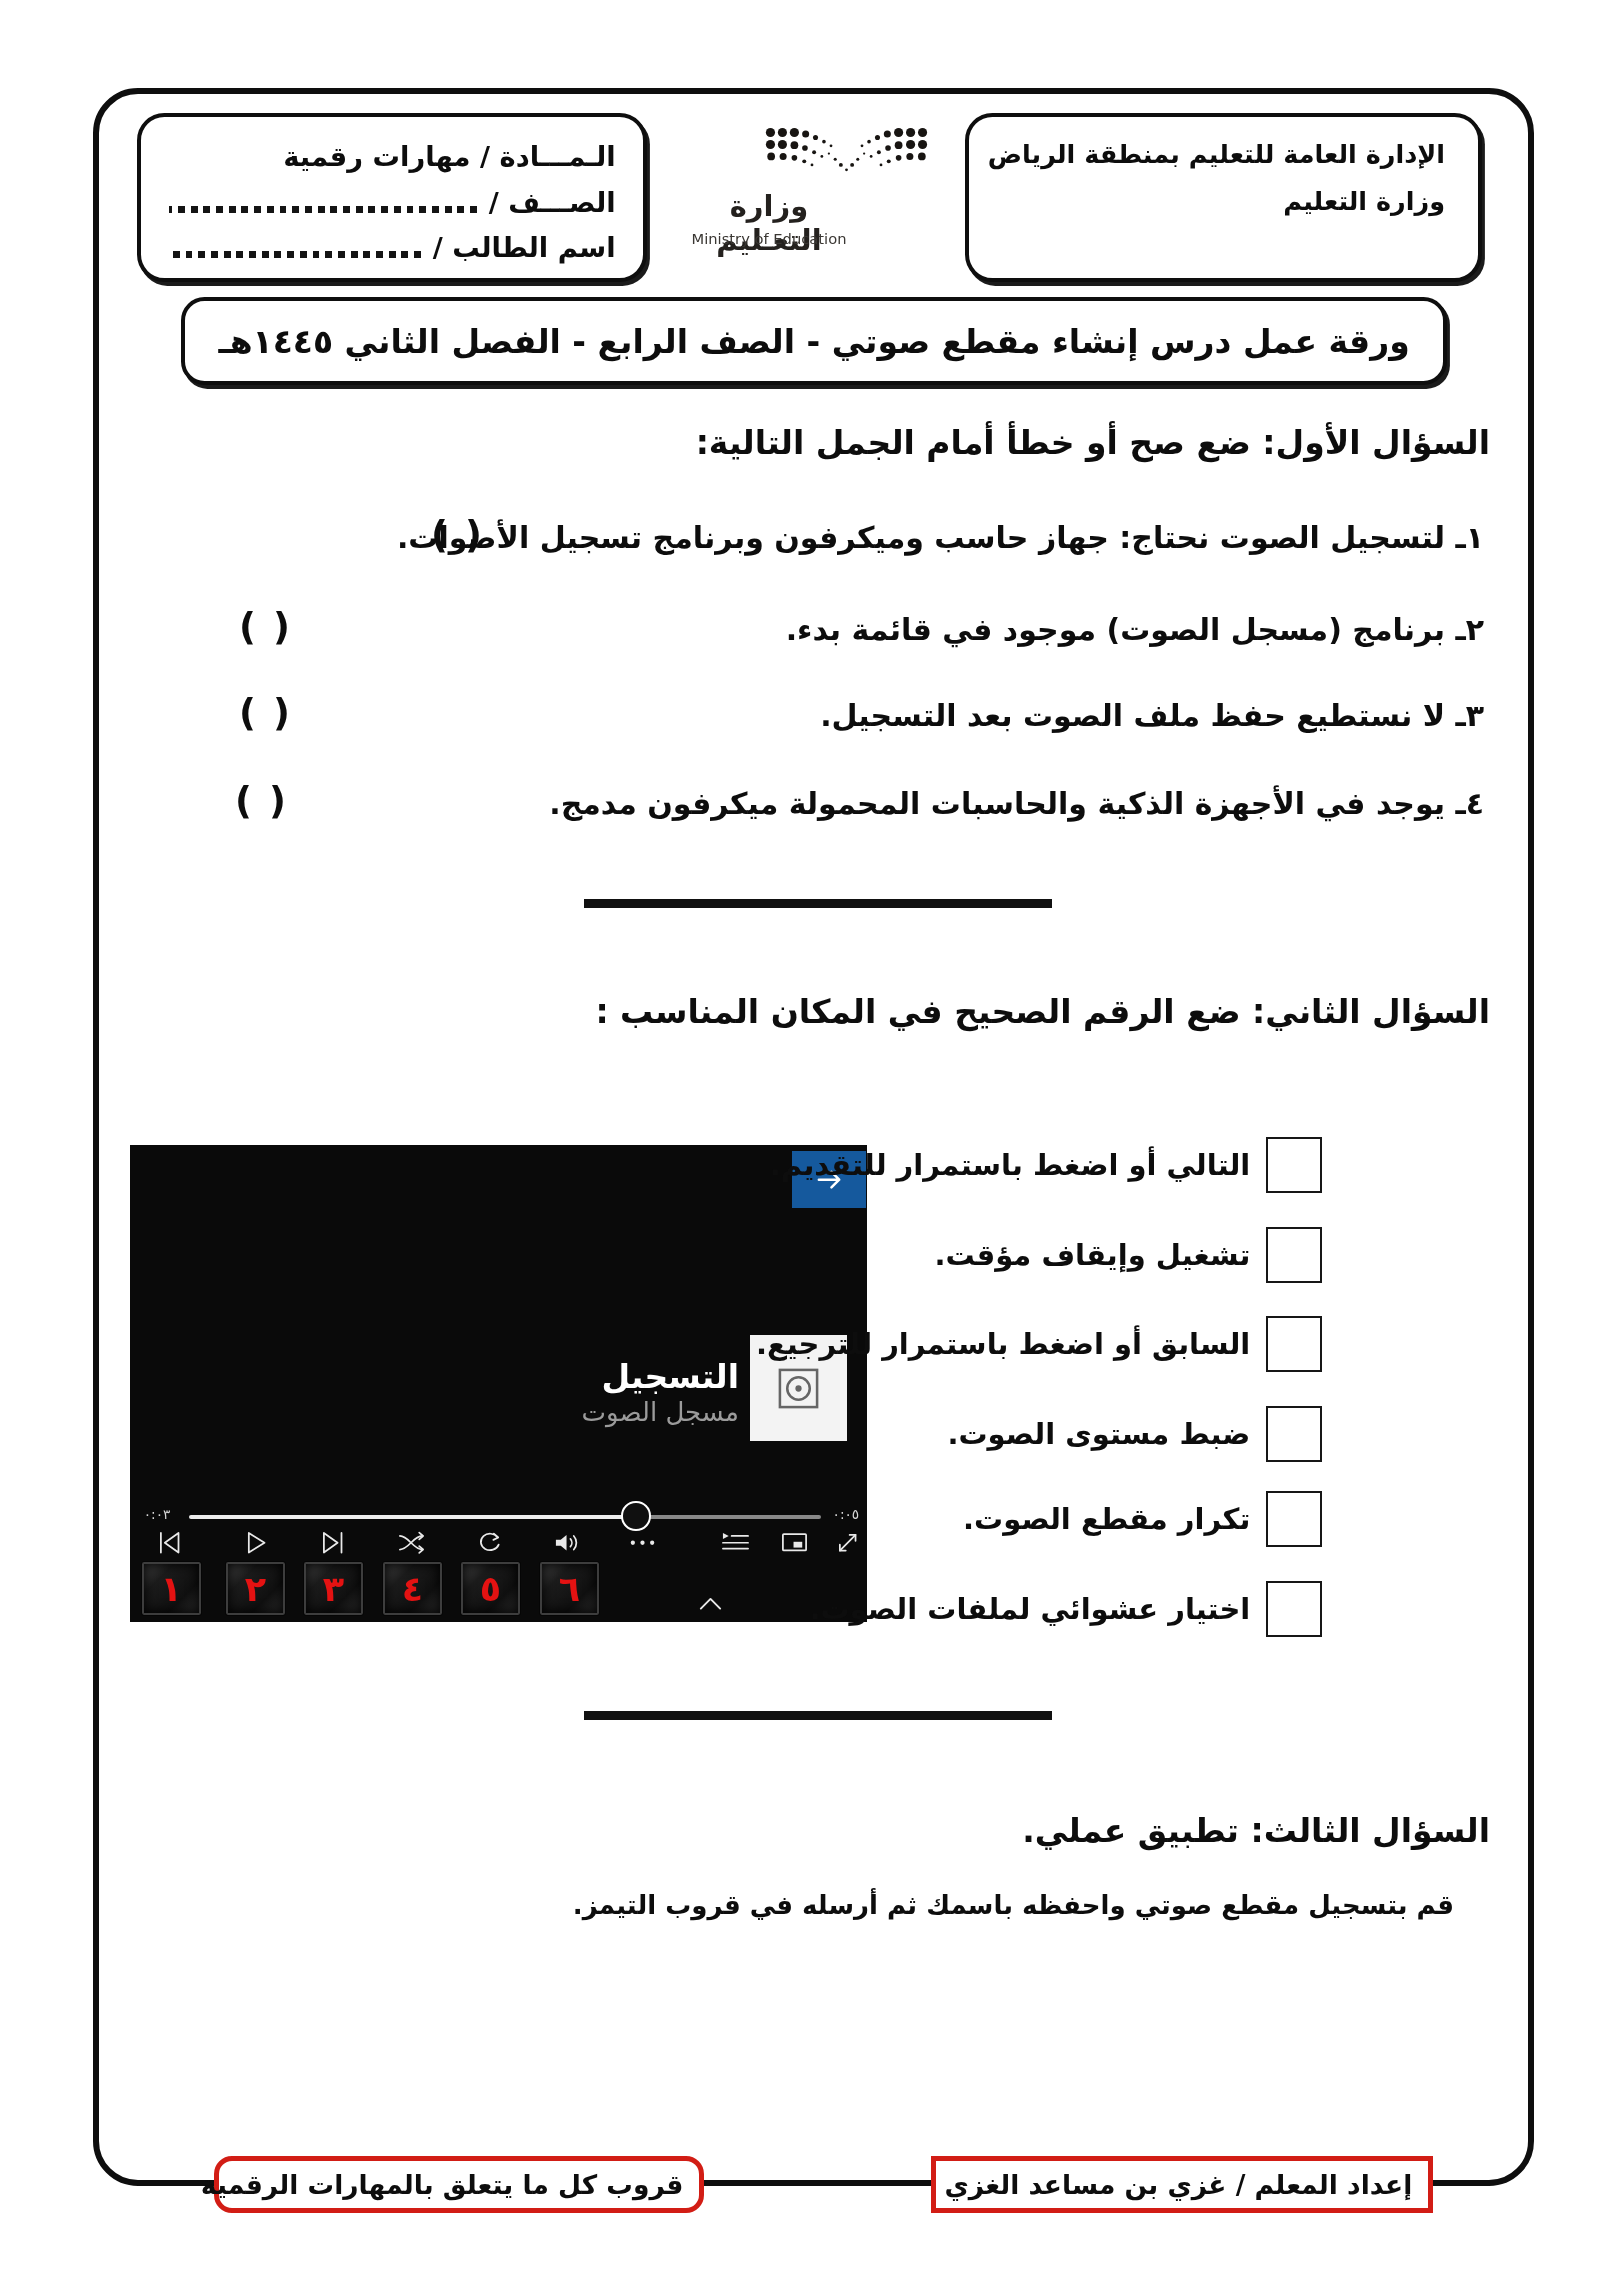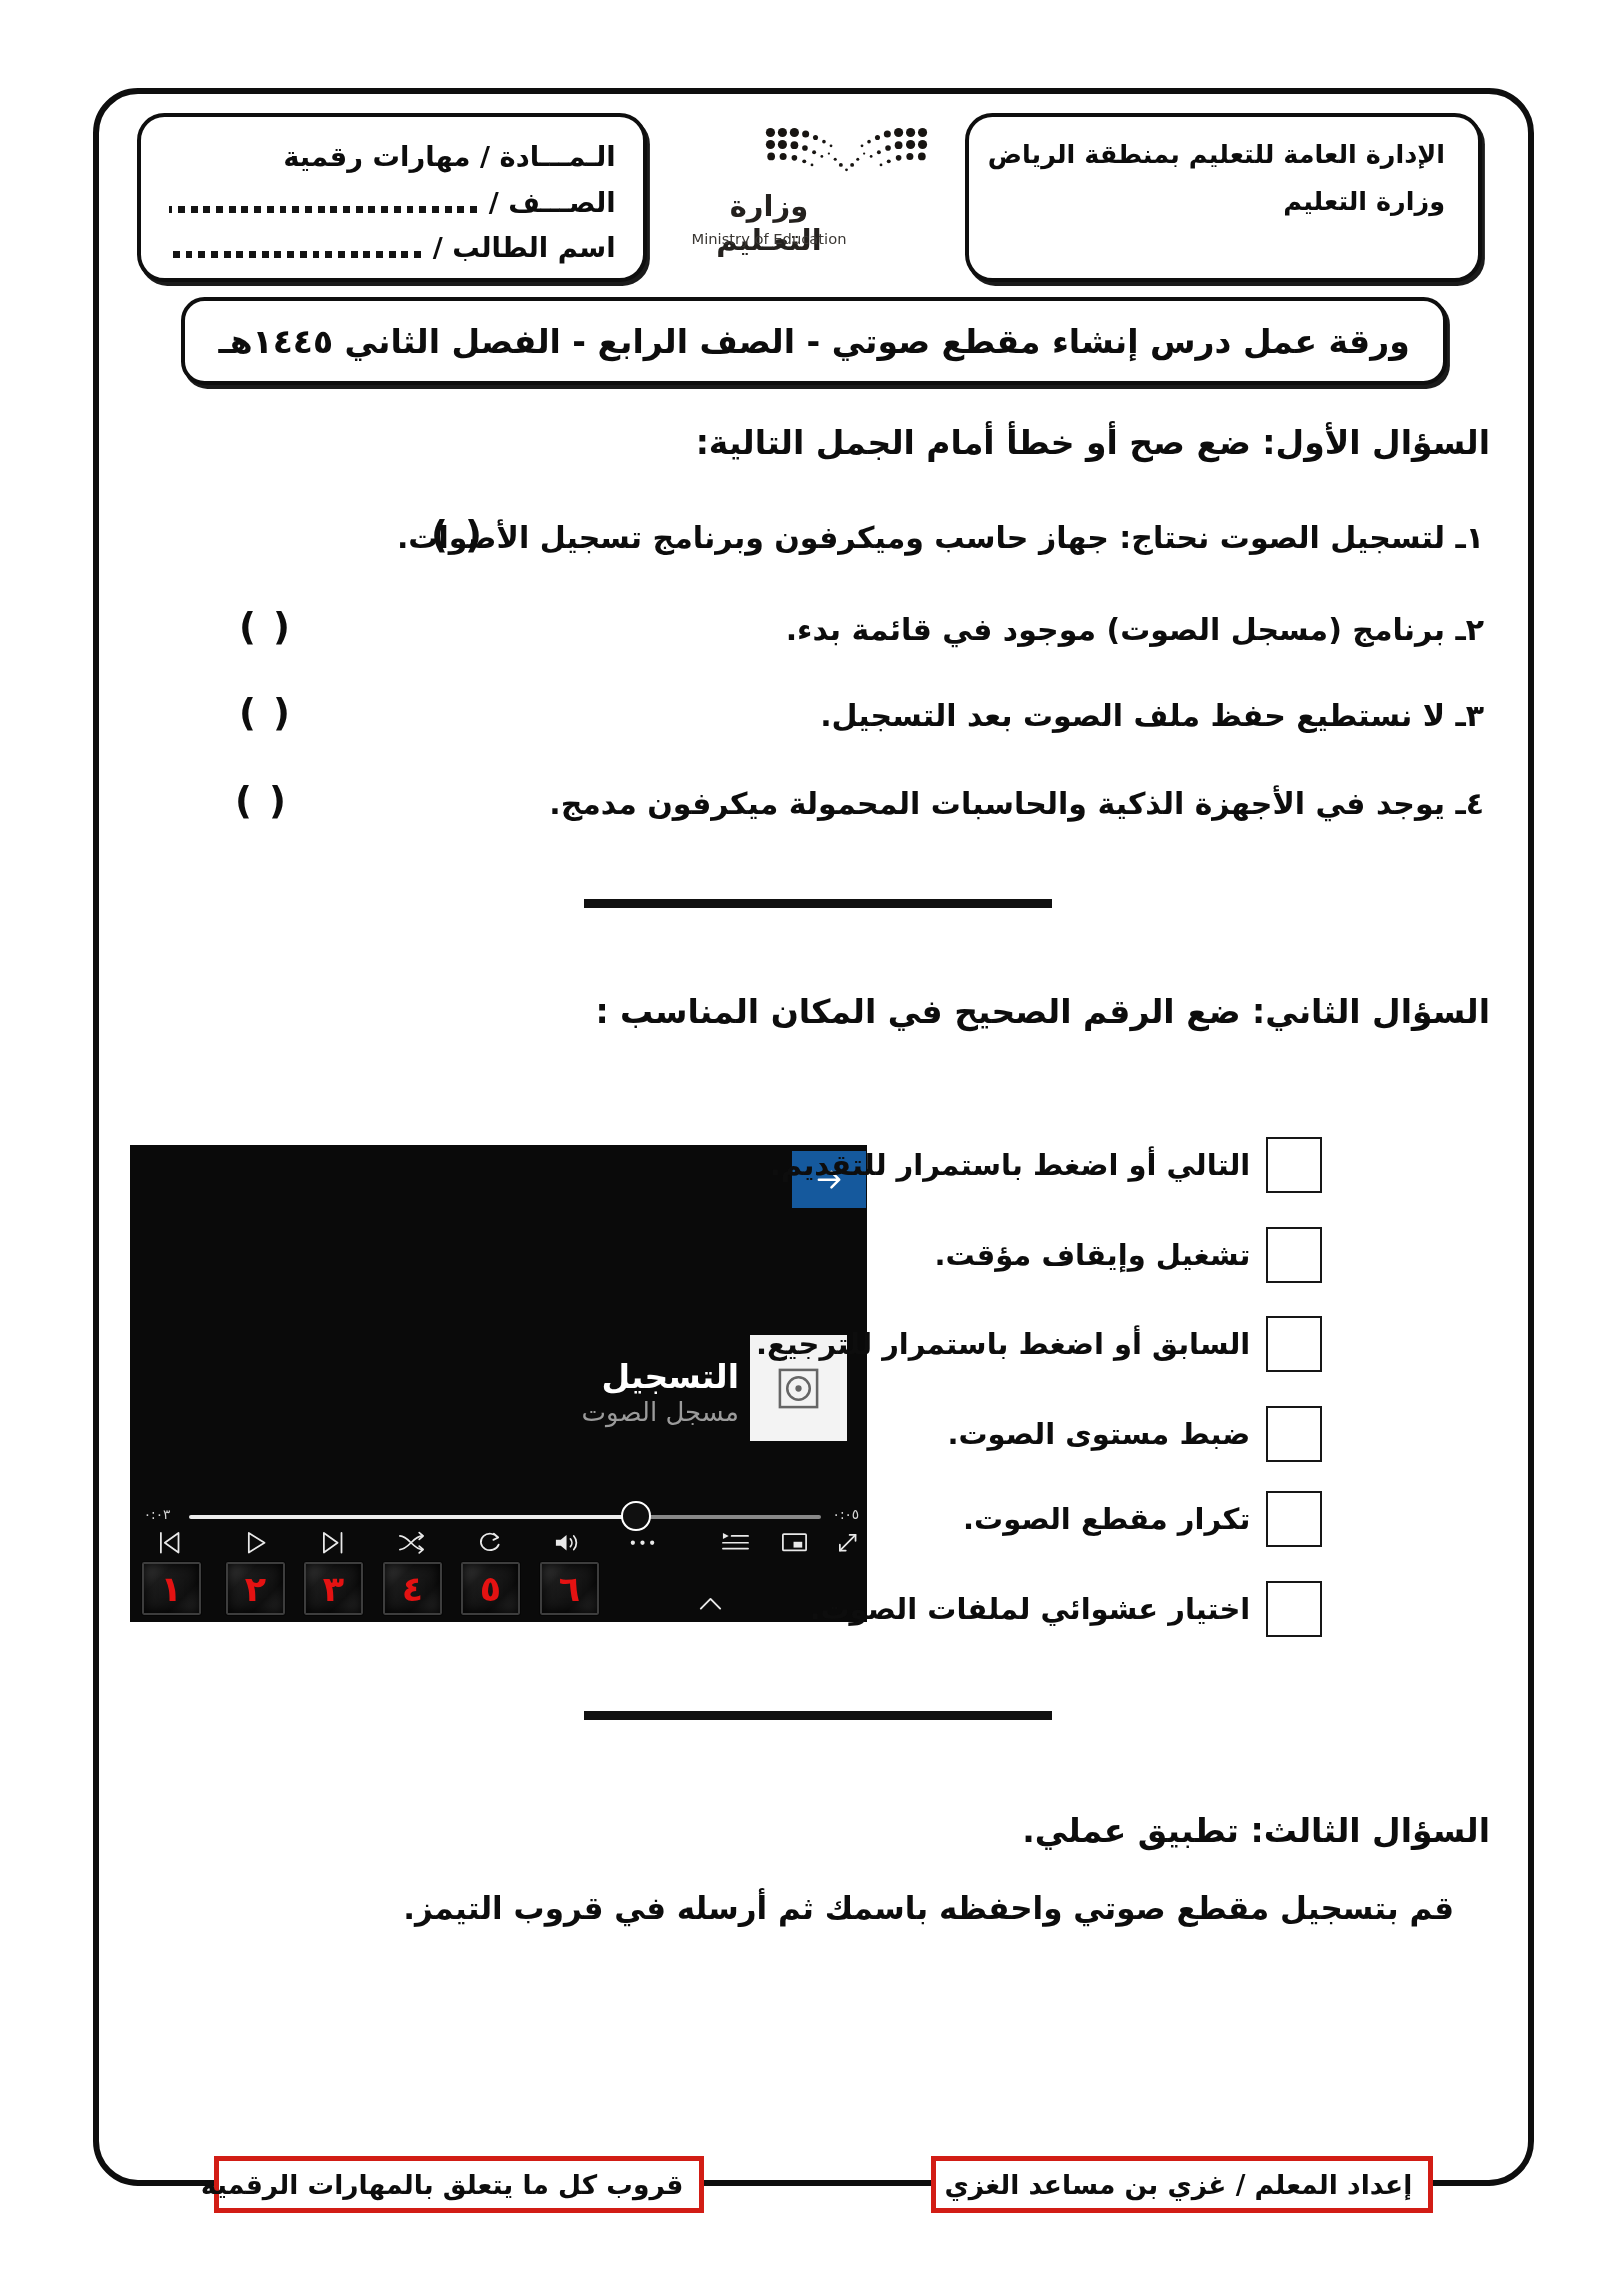--- a/index.html
+++ b/index.html
@@ -37,21 +37,21 @@
   
   .q-heading{font-weight:700;font-size:33px;white-space:nowrap;}
   .q1-row{left:0;right:0;height:57px;}
   .q1-text{position:absolute;right:137px;top:0;font-weight:700;font-size:30px;line-height:55px;white-space:nowrap;}
   .paren{position:absolute;top:0;width:51px;display:flex;justify-content:space-between;
     font-size:37px;font-weight:700;line-height:51px;direction:ltr;}
   .divider{left:584px;width:468px;height:8.8px;background:#111;}
   .q2-row{display:flex;align-items:center;gap:15.7px;}
   .q2-box{width:56px;height:56px;border:2.9px solid #161616;background:#fff;box-sizing:border-box;flex:0 0 auto;}
   .q2-label{font-weight:700;font-size:29px;white-space:nowrap;}
-  .q3-body{font-weight:700;font-size:31px;white-space:nowrap;text-align:right;}
+  .q3-body{font-weight:700;font-size:26px;white-space:nowrap;text-align:right;}
   
   .player{left:130px;top:1145px;width:737px;height:477px;background:#0a0a0a;overflow:hidden;}
   .next-btn{position:absolute;left:662px;top:5.9px;width:74px;height:57px;background:#15599d;
     display:flex;align-items:center;justify-content:center;}
   .rec-tile{position:absolute;left:620px;top:190px;width:97px;height:106px;background:#f3f3f3;
     display:flex;align-items:center;justify-content:center;}
   .rec-text{position:absolute;right:128px;top:212px;text-align:right;}
   .rec-title{color:#fff;font-weight:700;font-size:33px;line-height:39px;}
   .rec-sub{color:#9b9b9b;font-size:26px;line-height:33px;}
   .time-label{position:absolute;color:#d8d8d8;font-size:13.7px;top:361px;direction:ltr;}
@@ -320,21 +320,21 @@
 <div class="abs foot-box" style="left:931px;width:502px;">
   <span class="foot-text">إعداد المعلم / غزي بن مساعد الغزي</span>
   <svg width="43" height="31" viewBox="0 0 44 32">
     <rect x="0" y="0" width="44" height="32" fill="#2f9bd6"></rect>
     <path d="M2 3 L22 17 L42 3" stroke="#fff" stroke-width="2.4" fill="none"></path>
     <path d="M2 29 L16.5 14" stroke="#fff" stroke-width="2.4" fill="none"></path>
     <path d="M42 29 L27.5 14" stroke="#fff" stroke-width="2.4" fill="none"></path>
   </svg>
 </div>
 
-<div class="abs foot-box" style="left:214px;width:490px;">
+<div class="abs foot-box" style="left:214px;width:490px;border-radius:18px;">
   <span class="foot-text">قروب كل ما يتعلق بالمهارات الرقمية</span>
   <svg width="41" height="41" viewBox="0 0 44 44">
     <circle cx="22" cy="22" r="21" fill="#38a4dc"></circle>
     <path d="M33.5 12.5 L9.5 21.5 L16.5 24 L17.6 31.8 L21.6 26.8 L28 30.6 Z" fill="#ffffff"></path>
     <path d="M16.5 24 L29.5 15.5 L17.6 25.8 Z" fill="#c9e6f5"></path>
   </svg>
 </div>
 
 
 </body></html>

